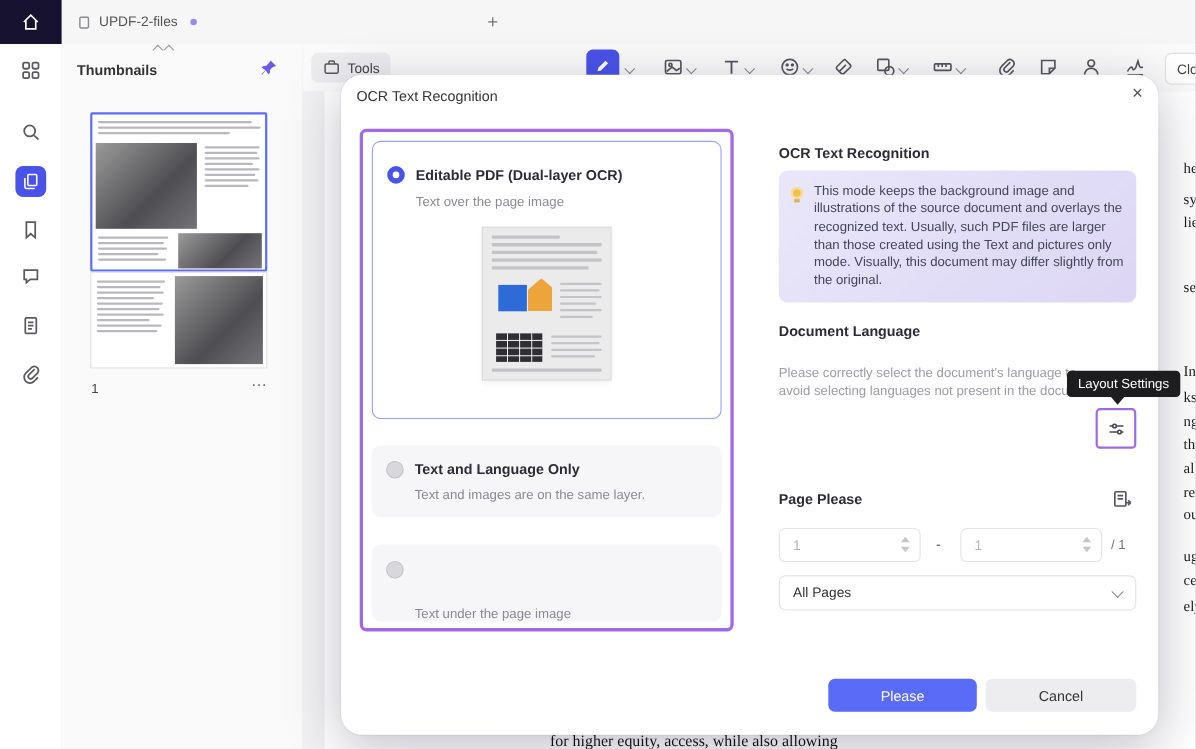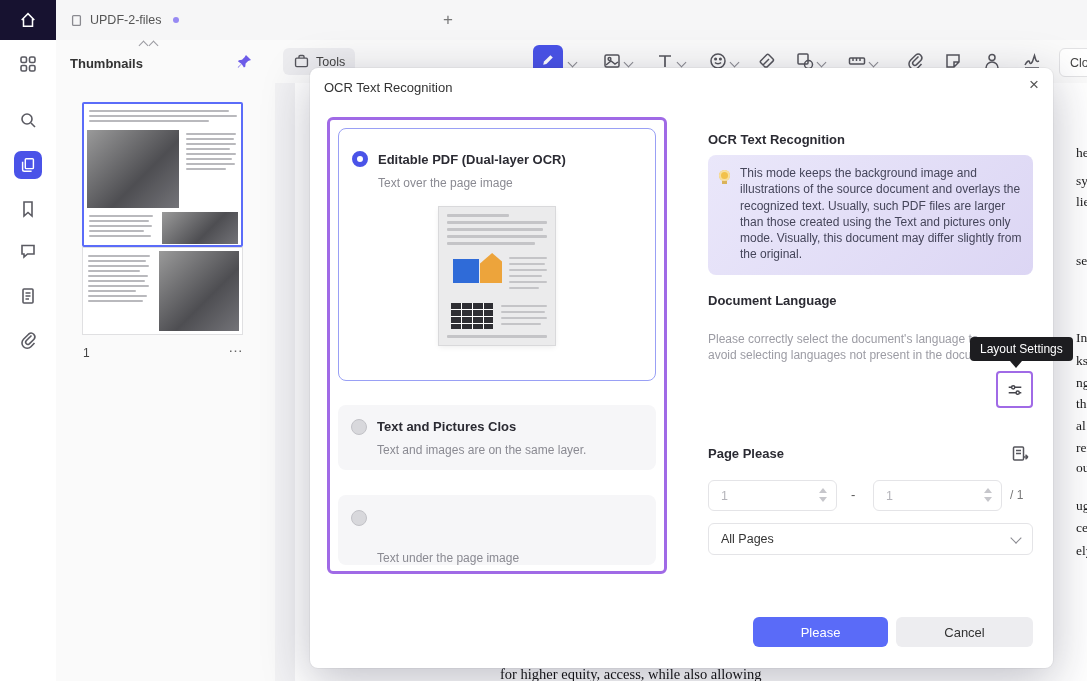--- a/index.html
+++ b/index.html
@@ -41,21 +41,21 @@
   .chev{position:absolute;top:19px;width:6px;height:6px;border-right:1.4px solid #8a8a90;border-bottom:1.4px solid #8a8a90;transform:rotate(45deg);cursor:pointer;}
   .close-doc-btn{position:absolute;left:784px;top:8px;height:27px;background:#fff;border:1px solid #e2e2e4;border-radius:6px;display:flex;align-items:center;padding:0 10px;font-size:12.5px;color:#444;cursor:pointer;}
 
   
   .docarea{position:absolute;left:275px;top:83px;width:812px;height:598px;background:#f2f2f4;}
   .docpage{position:absolute;left:20px;top:0;right:0;bottom:0;background:#fff;}
   .frag{position:absolute;left:781px;font-family:"Liberation Serif","DejaVu Serif",serif;font-size:13.5px;color:#1c1c1c;white-space:nowrap;}
   .bfrag{position:absolute;left:205px;top:583px;font-family:"Liberation Serif","DejaVu Serif",serif;font-size:14.5px;color:#111;white-space:nowrap;}
 
   
-  .dialog{position:absolute;left:310px;top:68px;width:743px;height:600px;background:#fff;border-radius:8px;
+  .dialog{position:absolute;left:310px;top:68px;width:743px;height:600px;background:#fff;border-radius:19px;
           box-shadow:0 12px 48px rgba(25,25,55,.28),0 0 0 1px rgba(0,0,0,.04);}
   .dlg-title{position:absolute;left:14px;top:12px;font-size:13px;color:#333;}
   .dlg-close{position:absolute;right:14px;top:8px;font-size:17px;color:#555;cursor:pointer;line-height:1;}
 
   .optbox{position:absolute;left:17px;top:49px;width:340px;height:457px;border:3px solid #a06ae6;border-radius:6px;box-sizing:border-box;padding:8px;}
   .card{position:relative;border-radius:8px;box-sizing:border-box;cursor:pointer;}
   .card1{height:253px;background:#fff;border:1px solid #99a0f5;margin-bottom:24px;}
   .card2{height:65px;background:#f6f6f8;margin-bottom:25px;}
   .card3{height:70px;background:#f6f6f8;}
   .radio-on{position:absolute;left:13px;width:6px;height:6px;background:#fff;border:5px solid #4a53e8;border-radius:50%;}
@@ -389,21 +389,21 @@
           <div class="il" style="left:62px;top:98px;width:46px;height:2px;"></div>
           <div class="il" style="left:62px;top:104px;width:44px;height:2px;"></div>
           <div class="il" style="left:62px;top:110px;width:46px;height:2px;"></div>
           <div class="il" style="left:62px;top:116px;width:40px;height:2px;"></div>
           <div class="il" style="left:8px;top:128px;width:100px;"></div>
         </div>
       </div>
 
       <div class="card card2">
         <span class="radio-off" style="top:14px;"></span>
-        <span class="opt-label" style="top:14px;">Text and Pictures Clos</span>
+        <span class="opt-label" style="top:14px;">Text and Language Only</span>
         <span class="opt-desc" style="top:38px;">Text and images are on the same layer.</span>
       </div>
 
       <div class="card card3">
         <span class="radio-off" style="top:15px;"></span>
         <span class="opt-desc" style="top:56px;">Text under the page image</span>
       </div>
     </div>
 
     <div class="rp-heading">OCR Text Recognition</div>

